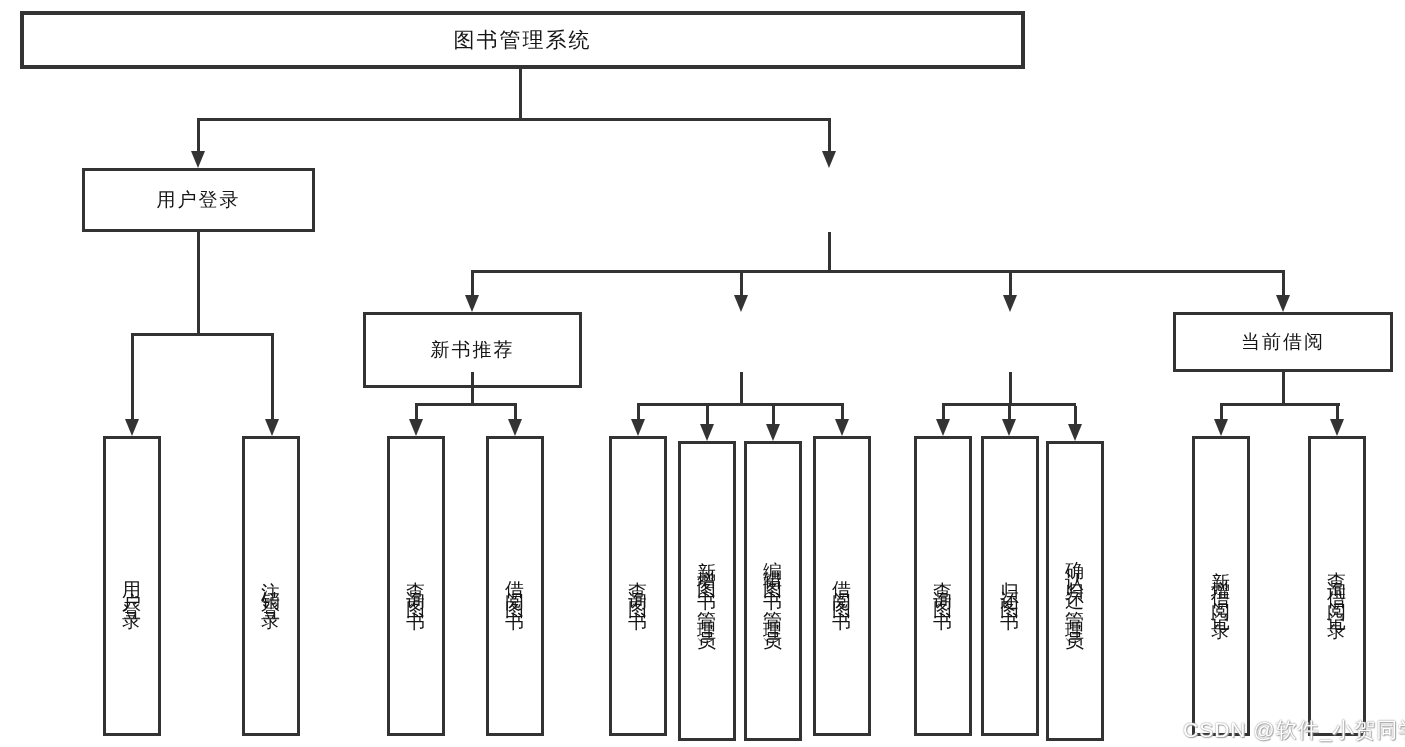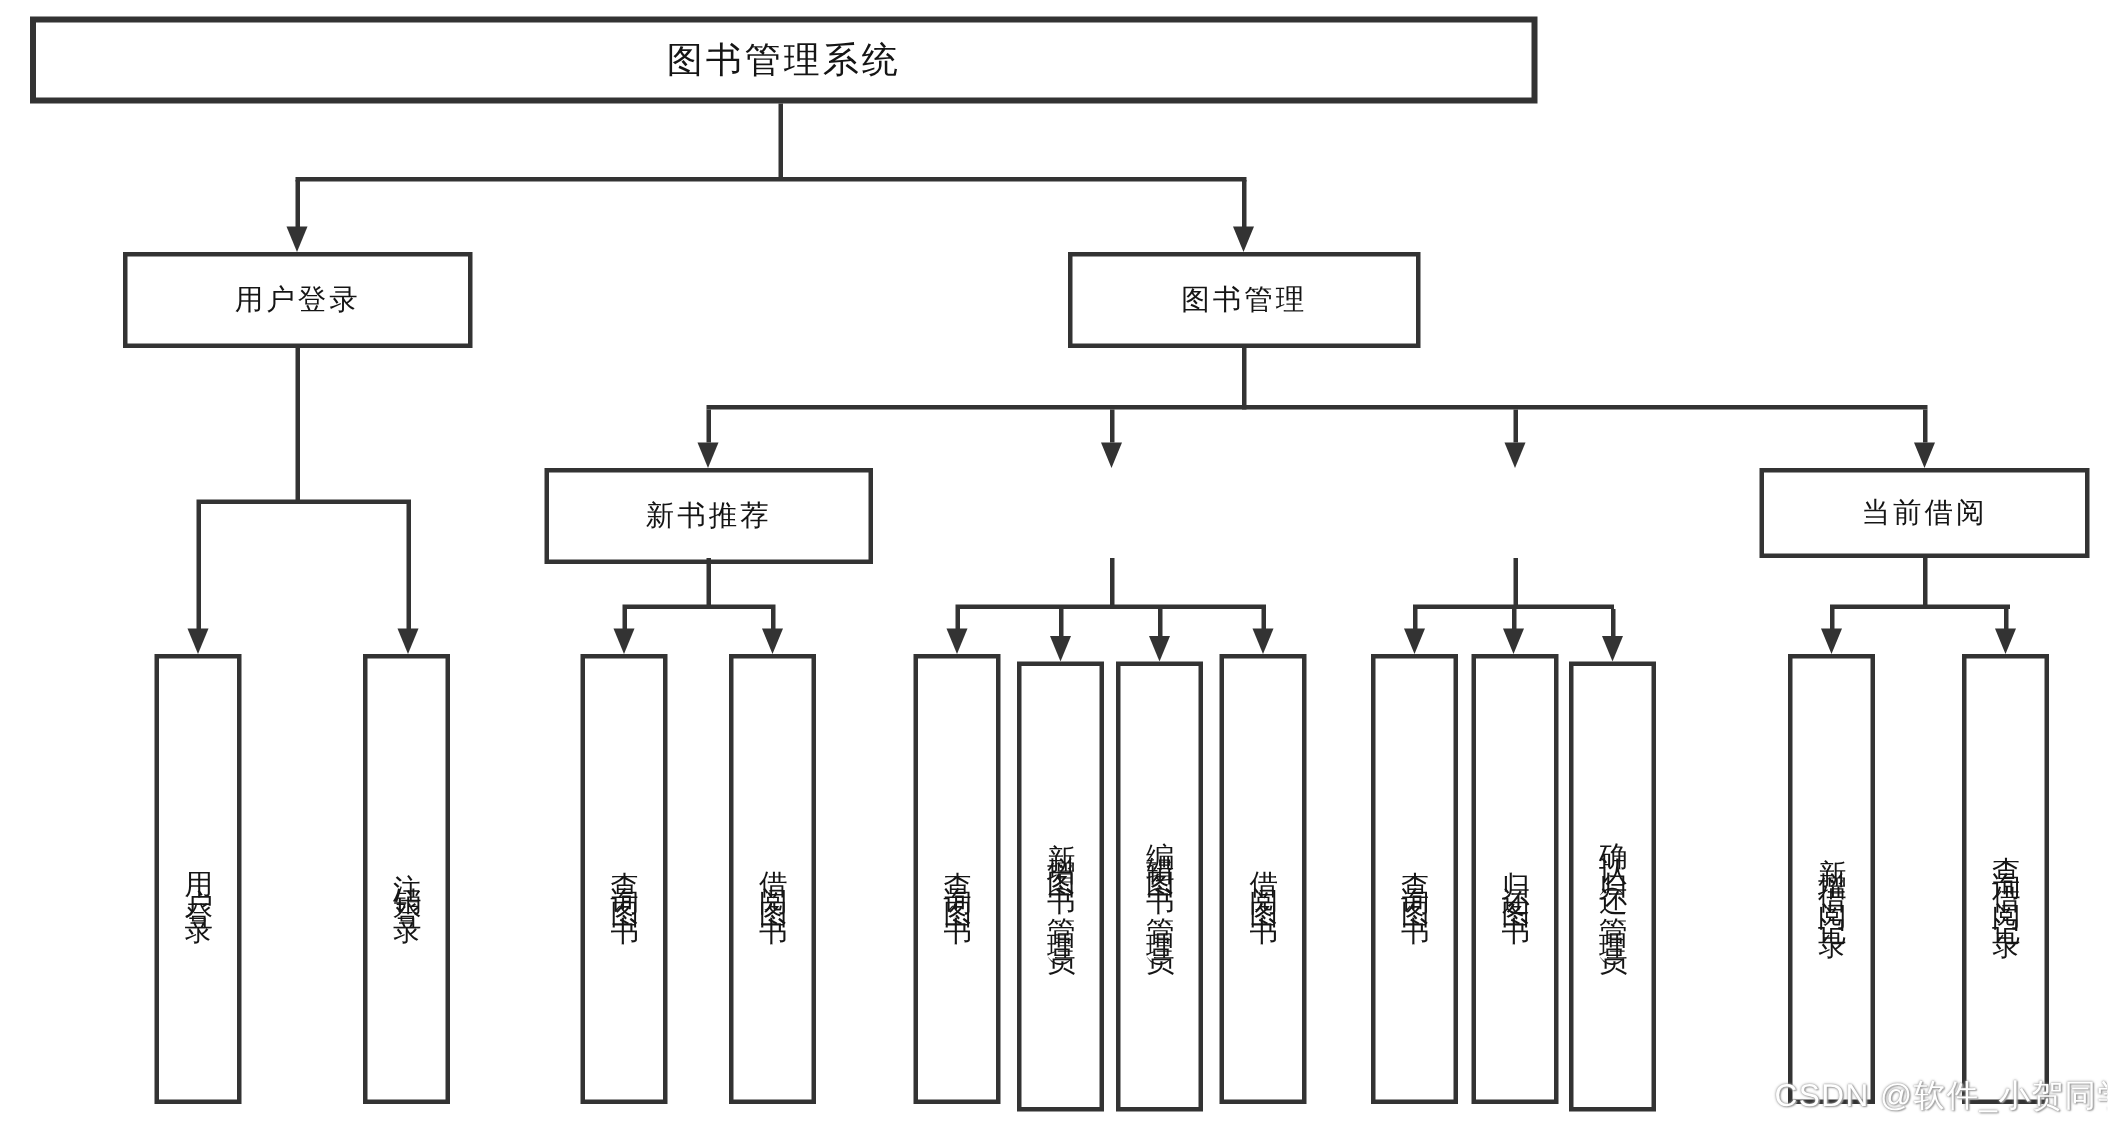--- a/index.html
+++ b/index.html
@@ -5,21 +5,21 @@
   html,body{margin:0;padding:0;background:#fff;}
   #canvas{
     position:relative;width:1405px;height:747px;background:#ffffff;overflow:hidden;
     font-family:"Liberation Sans","DejaVu Sans",sans-serif;color:#111;
   }
   .node{
     position:absolute;box-sizing:border-box;border:3px solid #333;background:#fff;
     display:flex;align-items:center;justify-content:center;
     font-size:19px;letter-spacing:2px;color:#151515;
   }
-  .root{border-width:4px;font-size:24px;}
+  .root{border-width:4px;font-size:21px;}
   .leaf{
     width:58px;height:300px;
     writing-mode:vertical-rl;text-orientation:mixed;
     letter-spacing:10px;font-size:19px;line-height:1;
   }
   .h{position:absolute;height:3px;background:#333;}
   .v{position:absolute;width:3px;background:#333;}
   .arrow{
     position:absolute;width:0;height:0;
     border-left:7px solid transparent;border-right:7px solid transparent;
@@ -34,23 +34,22 @@
 </style>
 </head>
 <body>
 
 <div id="canvas">
 
   <div class="node root" style="left:20px;top:11px;width:1005px;height:58px;">图书管理系统</div>
 
   <div class="node" style="left:82px;top:168px;width:233px;height:64px;">用户登录</div>
 
-  <div class="node" style="left:712px;top:168px;width:235px;height:64px;">图书管理</div>
 
-  <div class="node" style="left:363px;top:312px;width:219px;height:64px;">新书推荐</div>
+  <div class="node" style="left:363px;top:312px;width:219px;height:76px;">新书推荐</div>
 
 
 
   <div class="node" style="left:1173px;top:312px;width:220px;height:60px;">当前借阅</div>
 
   <div class="node leaf" style="left:103px;top:436px;">用户登录</div>
   <div class="node leaf" style="left:242px;top:436px;">注销登录</div>
 
   <div class="node leaf" style="left:387px;top:436px;">查询图书</div>
   <div class="node leaf" style="left:486px;top:436px;">借阅图书</div>

